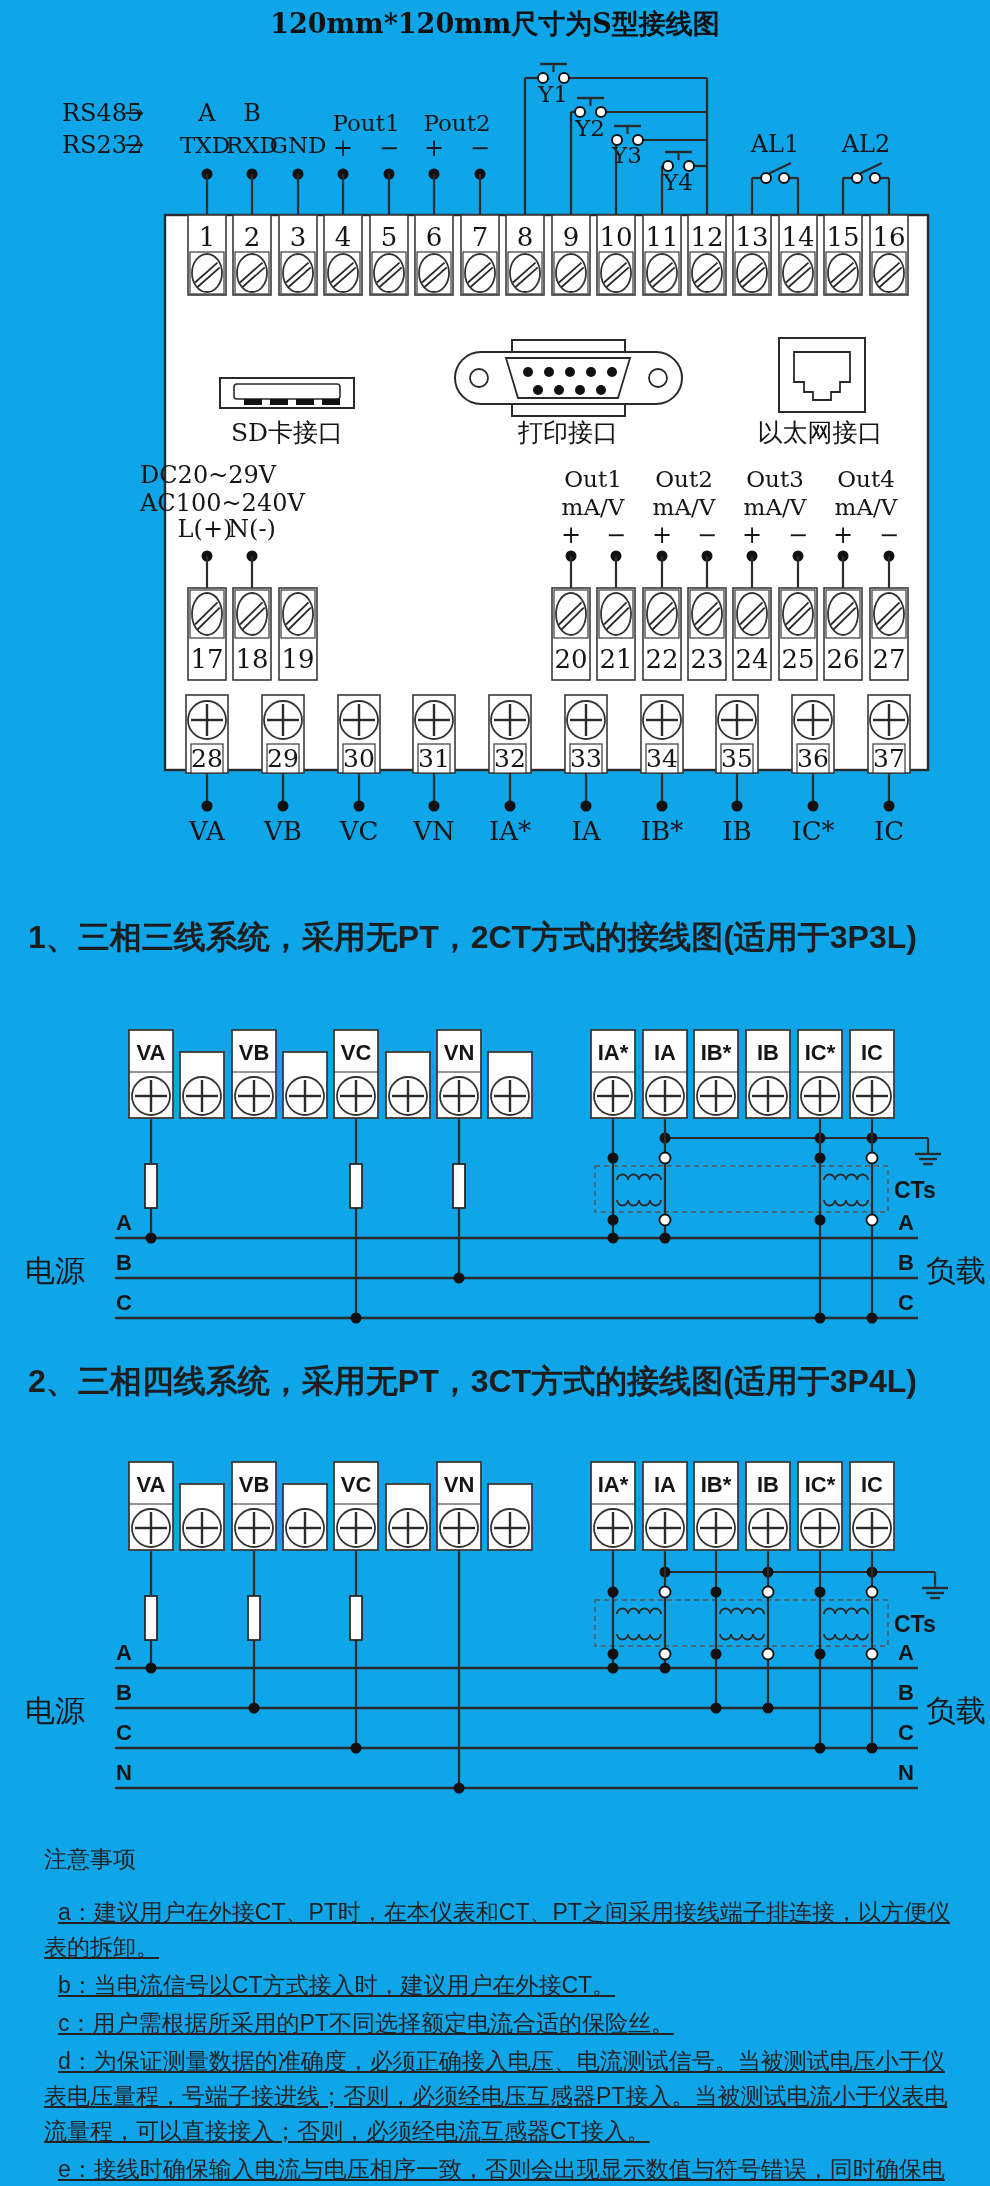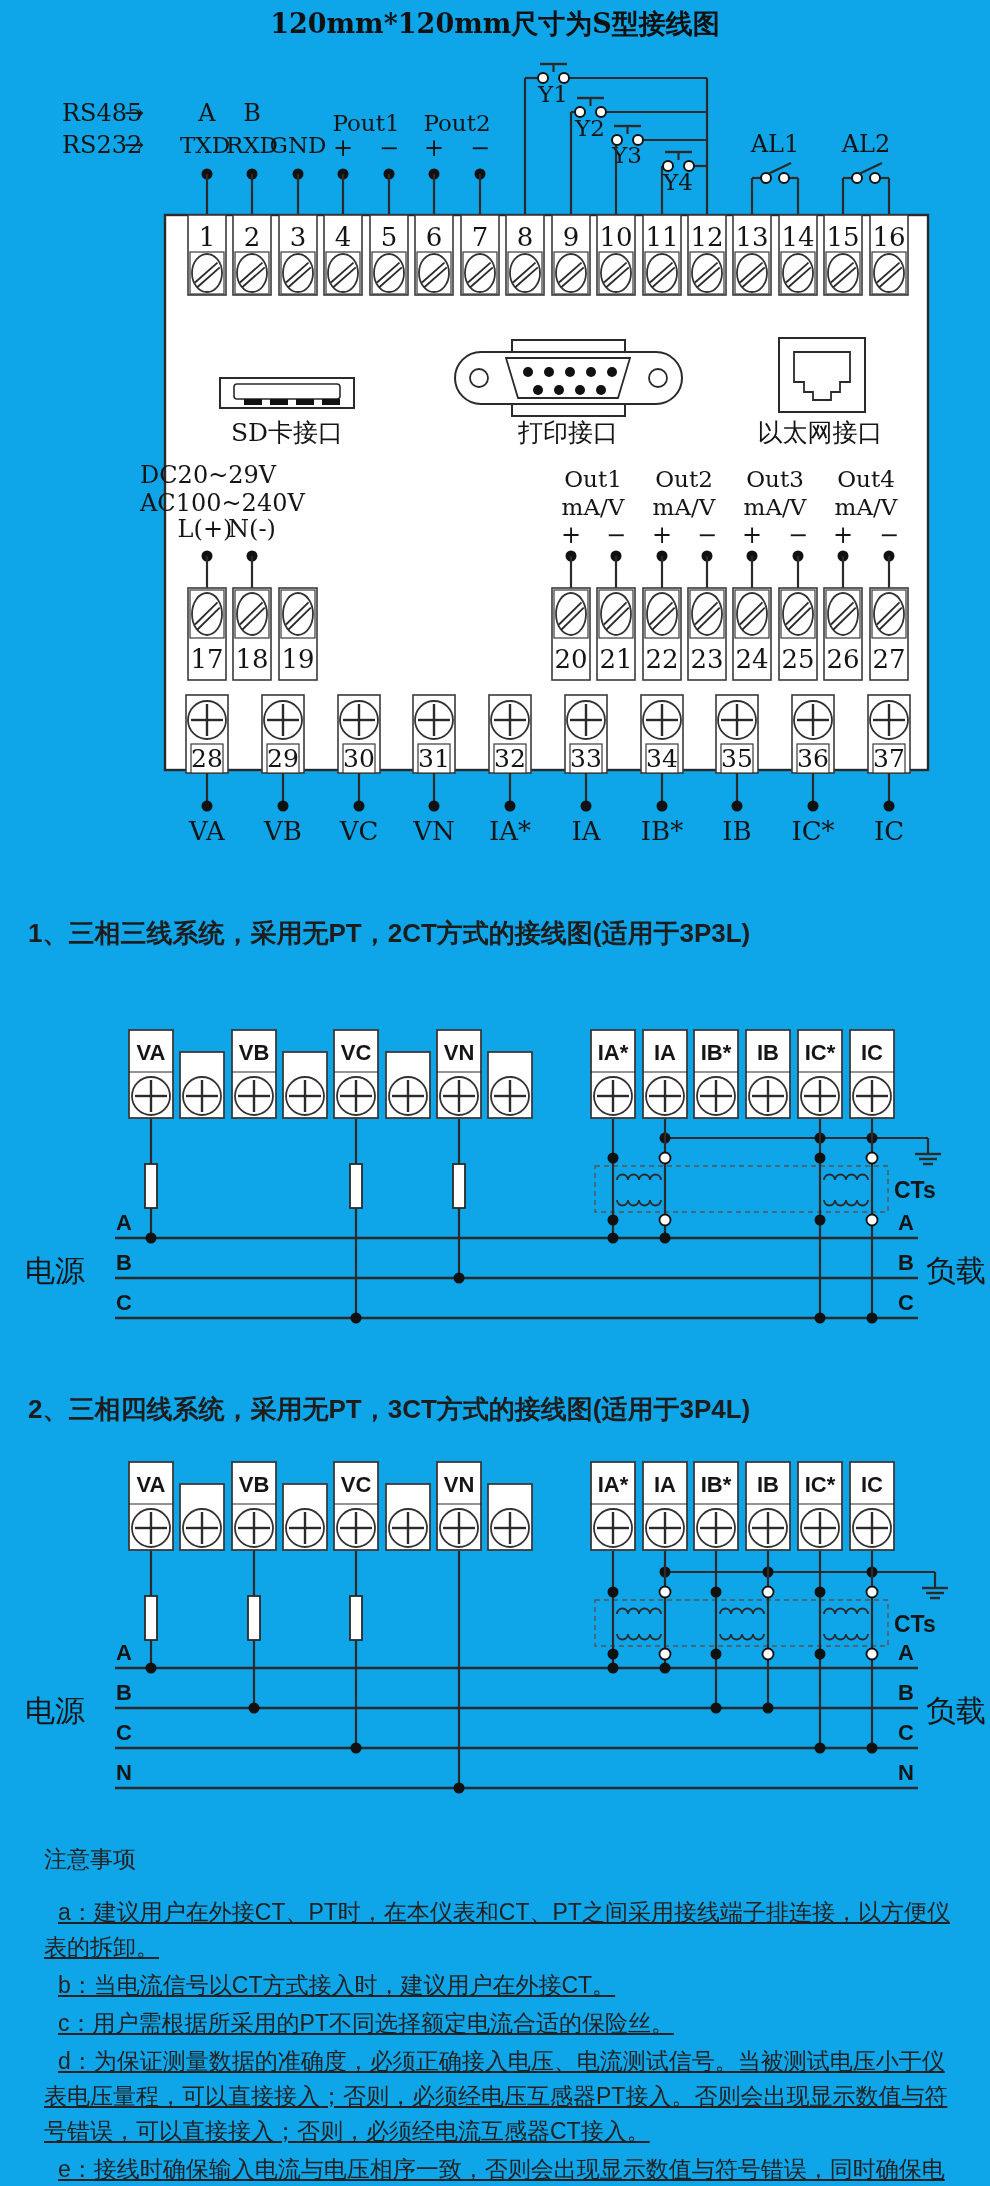--- a/index.html
+++ b/index.html
@@ -1,20 +1,20 @@
 <!DOCTYPE html>
 <html><head>
 <meta charset="utf-8">
 <style>
   html,body{margin:0;padding:0;background:#fff;}
   .page{position:relative;width:990px;height:2186px;background:#0ea5e9;overflow:hidden;
         font-family:"Liberation Sans",sans-serif;color:#1a1a1a;}
   .title{position:absolute;top:6px;left:0;width:990px;text-align:center;
          font-family:"DejaVu Serif",serif;font-size:27px;font-weight:600;color:#111;}
-  .heading{position:absolute;left:28px;width:940px;font-size:26px;font-weight:600;color:#1d1d1d;
+  .heading{position:absolute;left:28px;width:940px;font-size:32px;font-weight:600;color:#1d1d1d;
            font-family:"Liberation Sans",sans-serif;}
   svg{position:absolute;left:0;}
   svg text{font-family:"DejaVu Serif",serif;fill:#151515;}
   text.sans{font-family:"Liberation Sans",sans-serif;font-weight:600;}
   .notes{position:absolute;top:1842px;left:44px;width:922px;font-size:23px;line-height:35px;color:#222;}
   .notes .nt{margin:0 0 18px 0;}
   .notes p{margin:0 0 3px 0;text-indent:14px;text-decoration:underline;}
 </style>
 </head>
 <body>
@@ -581,21 +581,21 @@
         <line x1="820" y1="1080" x2="820" y2="1112" stroke="#2a2a2a" stroke-width="2.4"></line>
         <rect x="850" y="1030" width="44" height="88" fill="#fff" stroke="#3a3a3a" stroke-width="1.8"></rect>
         <text x="872" y="1060" font-size="22" text-anchor="middle" class="sans">IC</text>
         <line x1="850" y1="1072" x2="894" y2="1072" stroke="#2a2a2a" stroke-width="1.2"></line>
         <circle cx="872" cy="1096" r="19" fill="#fff" stroke="#333" stroke-width="1.8"></circle>
         <line x1="856" y1="1096" x2="888" y2="1096" stroke="#2a2a2a" stroke-width="2.4"></line>
         <line x1="872" y1="1080" x2="872" y2="1112" stroke="#2a2a2a" stroke-width="2.4"></line>
       </g>
   </svg>
 
-  <div class="heading" style="top:1392px">2、三相四线系统，采用无PT，3CT方式的接线图(适用于3P4L)</div>
+  <div class="heading" style="top:1360px">2、三相四线系统，采用无PT，3CT方式的接线图(适用于3P4L)</div>
   <svg id="svg-d2" style="top:1430px" width="990" height="405" viewBox="0 1430 990 405">
     <text x="116" y="1660" class="sans" font-size="22">A</text>
     <text x="116" y="1700" class="sans" font-size="22">B</text>
     <text x="116" y="1740" class="sans" font-size="22">C</text>
     <text x="116" y="1780" class="sans" font-size="22">N</text>
     <text x="898" y="1660" class="sans" font-size="22">A</text>
     <text x="898" y="1700" class="sans" font-size="22">B</text>
     <text x="898" y="1740" class="sans" font-size="22">C</text>
     <text x="898" y="1780" class="sans" font-size="22">N</text>
     <text x="25" y="1721" font-size="30">电源</text>
@@ -738,16 +738,16 @@
         <line x1="856" y1="1528" x2="888" y2="1528" stroke="#2a2a2a" stroke-width="2.4"></line>
         <line x1="872" y1="1512" x2="872" y2="1544" stroke="#2a2a2a" stroke-width="2.4"></line>
       </g>
   </svg>
 
   <div class="notes">
     <div class="nt">注意事项</div>
     <p>a：建议用户在外接CT、PT时，在本仪表和CT、PT之间采用接线端子排连接，以方便仪表的拆卸。</p>
     <p>b：当电流信号以CT方式接入时，建议用户在外接CT。</p>
     <p>c：用户需根据所采用的PT不同选择额定电流合适的保险丝。</p>
-    <p>d：为保证测量数据的准确度，必须正确接入电压、电流测试信号。当被测试电压小于仪表电压量程，可以直接接入；否则，必须经电压互感器PT接入。否则会出现显示数值与符号错误，可以直接接入；否则，必须经电流互感器CT接入。</p>
+    <p>d：为保证测量数据的准确度，必须正确接入电压、电流测试信号。当被测试电压小于仪表电压量程，号端子接进线；否则，必须经电压互感器PT接入。当被测试电流小于仪表电流量程，可以直接接入；否则，必须经电流互感器CT接入。</p>
     <p>e：接线时确保输入电流与电压相序一致，否则会出现显示数值与符号错误，同时确保电流进出线连接正确（打*号端子接进线）</p>
   </div>
 </div>
 
 </body></html>

